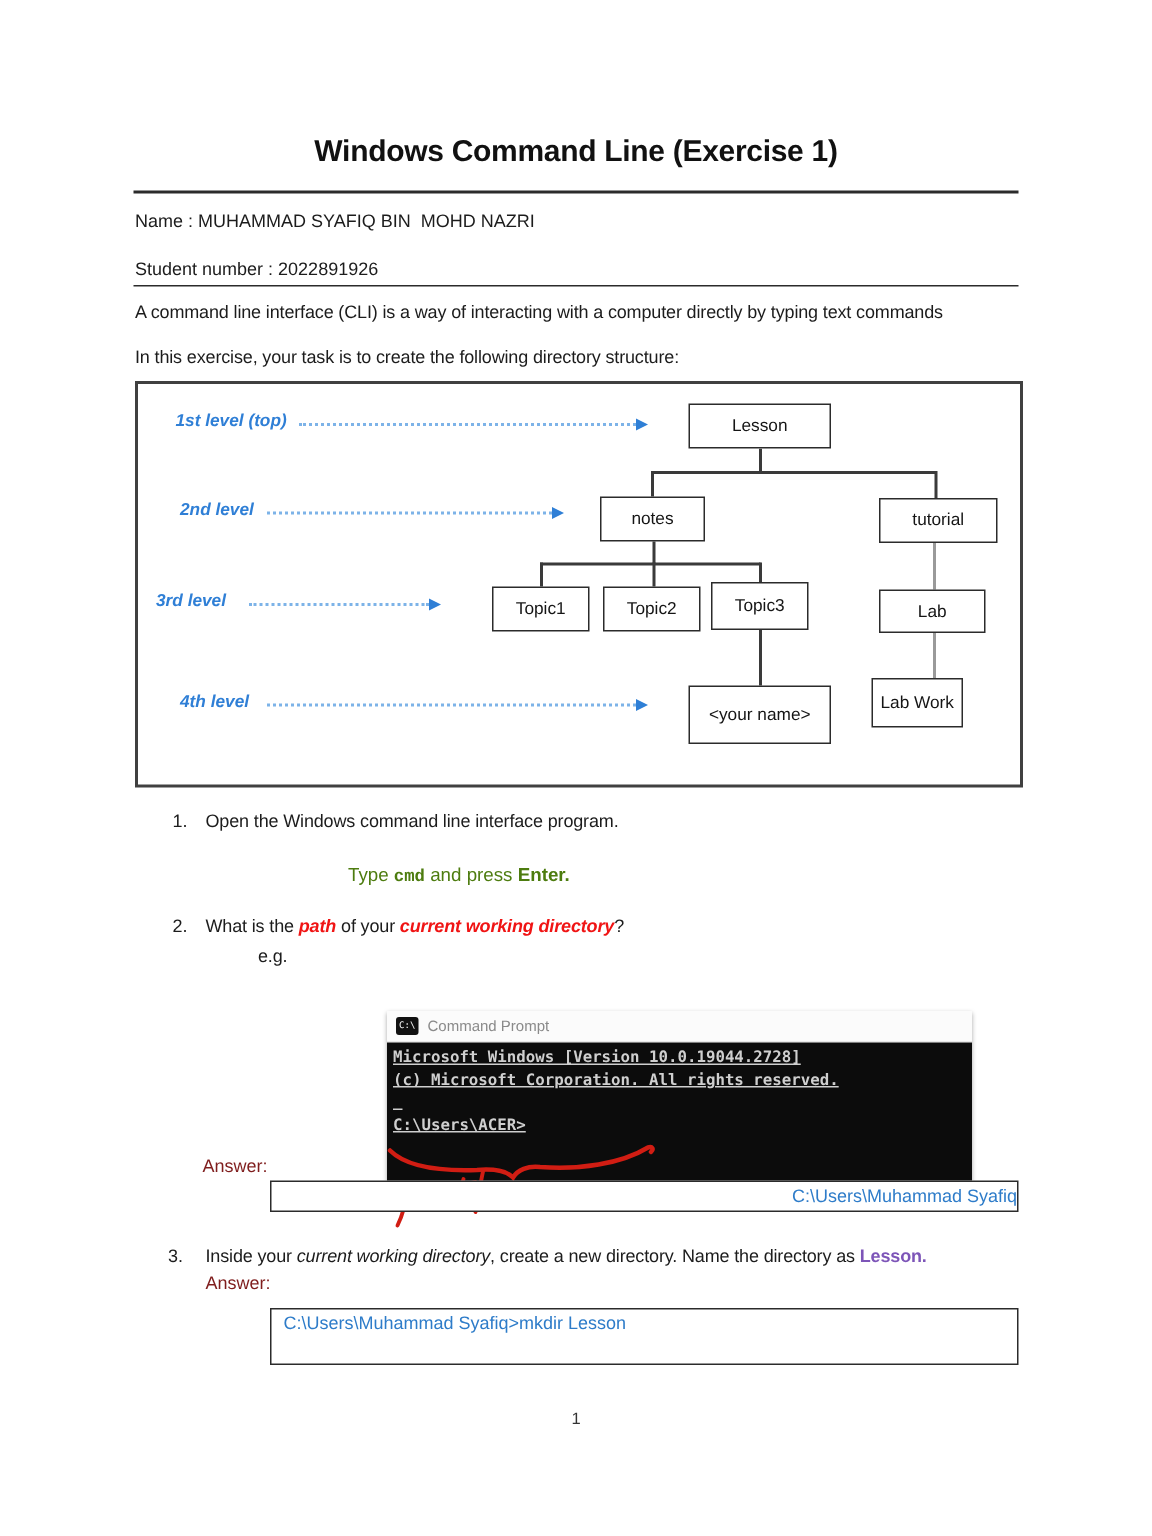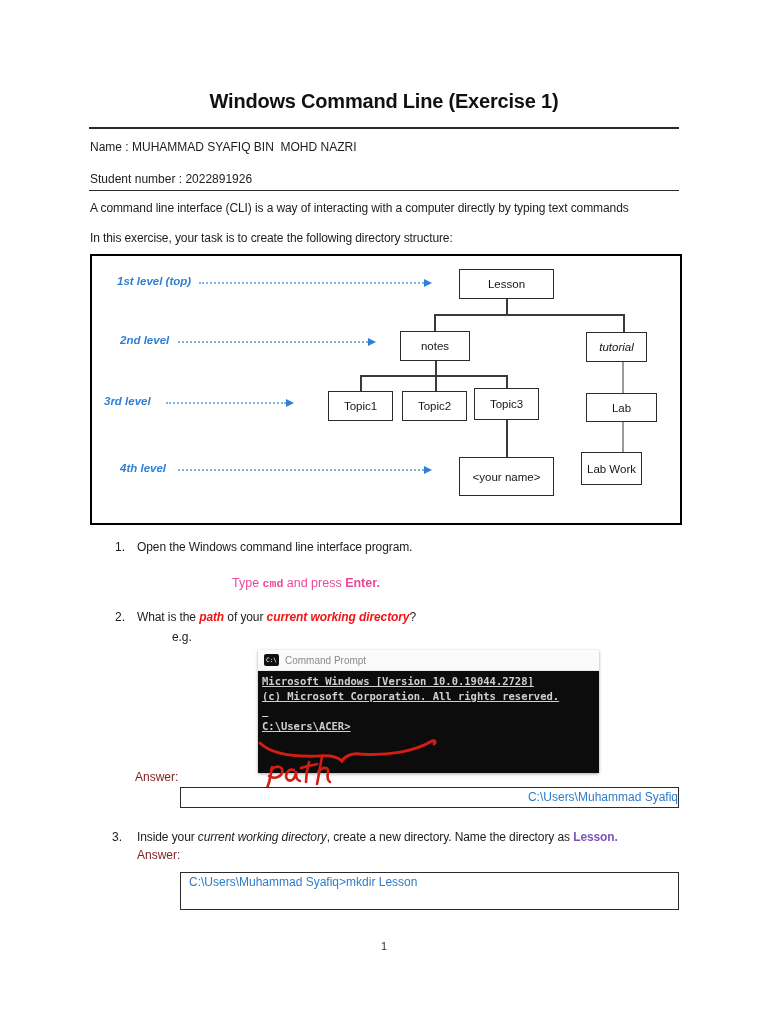--- a/index.html
+++ b/index.html
@@ -10,42 +10,42 @@
   }
   .abs { position:absolute; white-space:nowrap; }
 
   .doc-title { left:0; right:0; top:90px; text-align:center; font-size:20px; font-weight:bold; color:#111; letter-spacing:-0.2px; }
   .rule { position:absolute; left:89px; width:590px; background:#2b2b2b; height:2px; }
   .rule-thin { height:1px; }
   .meta-line { left:90px; font-size:12px; white-space:pre; color:#1c1c1c; }
   .para { left:90px; font-size:12px; color:#1c1c1c; letter-spacing:-0.1px; }
 
   
-  .diagram { position:absolute; left:90px; top:254px; width:592px; height:271px; border:2px solid #000000; background:#fff; }
+  .diagram { position:absolute; left:90px; top:254px; width:592px; height:271px; border:2px solid #404040; background:#fff; }
   .lvl-label { position:absolute; font-size:11.5px; font-style:italic; font-weight:600; color:#2f7fd6; }
   .dot-arrow { position:absolute; height:0; border-top:2px dotted #7db3e8; }
   .dot-arrow .head { position:absolute; right:-8px; top:-5px; width:0; height:0;
      border-left:8px solid #2f7fd6; border-top:4px solid transparent; border-bottom:4px solid transparent; }
   .node { position:absolute; border:1.6px solid #2b2b2b; background:#fff; display:flex; align-items:center; justify-content:center;
      font-size:11.5px; color:#151515; }
   .conn { position:absolute; background:#3a3a3a; }
   .conn.gray { background:#9a9a9a; }
 
   
   .step-num { font-size:12px; color:#1c1c1c; }
   .step-text { font-size:12px; color:#1c1c1c; letter-spacing:-0.1px; }
-  .hint { font-size:12.5px; color:#ec4899;text-align:center; }
+  .hint { font-size:12.5px; color:#4d7c0f;text-align:center; }
   .hint .mono { font-family:"Liberation Mono", monospace; font-weight:bold; font-size:11.5px; }
   .hint .b { font-weight:bold; }
   .red-em { color:#f01414; font-weight:bold; font-style:italic; }
   .italic { font-style:italic; }
   .purple-b { color:#7d55b8; font-weight:bold; }
 
   
-  .cmd-win { position:absolute; left:258px; top:650px; width:341px; height:123px; box-shadow:0 1px 3px rgba(0,0,0,0.35); }
+  .cmd-win { position:absolute; left:258px; top:674px; width:390px; height:123px; box-shadow:0 1px 3px rgba(0,0,0,0.35); }
   .cmd-titlebar { position:relative; height:21px; background:#fbfbfb; border-bottom:1px solid #e8e8e8; display:flex; align-items:center; padding-left:6px; }
   .cmd-icon { width:15px; height:12px; background:#111; color:#fff; border-radius:2px; font-family:"DejaVu Sans Mono", monospace;
      font-size:6px; line-height:12px; text-align:center; overflow:hidden; }
   .cmd-title { margin-left:6px; font-size:10px; color:#8a8a8a; }
   .cmd-body { position:relative; height:102px; background:#0c0c0c; padding:3px 0 0 4px;
      font-family:"DejaVu Sans Mono", monospace; font-size:10.5px; font-weight:600; color:#cfcfcf; line-height:15px;text-decoration:underline; }
   .cmd-line { white-space:pre; }
   .annotation-svg { position:absolute; left:-2px; top:66px; pointer-events:none; }
 
   
@@ -95,21 +95,21 @@
     <div class="conn" style="left:268px; top:119px; width:147px; height:1.5px;"></div>
     <div class="conn" style="left:268px; top:119px; width:1.5px; height:17px;"></div>
     <div class="conn" style="left:343px; top:119px; width:1.5px; height:17px;"></div>
     <div class="conn" style="left:414px; top:119px; width:1.5px; height:15px;"></div>
     <div class="conn" style="left:414px; top:164px; width:1.5px; height:38px;"></div>
     <div class="conn gray" style="left:530px; top:105px; width:1.5px; height:33px;"></div>
     <div class="conn gray" style="left:530px; top:165px; width:1.5px; height:33px;"></div>
 
     <div class="node" style="left:367px; top:13px;  width:95px; height:30px;">Lesson</div>
     <div class="node" style="left:308px; top:75px;  width:70px; height:30px;">notes</div>
-    <div class="node" style="left:494px; top:76px;  width:61px; height:30px;font-style:italic;">tutorial</div>
+    <div class="node" style="left:494px; top:76px;  width:79px; height:30px;">tutorial</div>
     <div class="node" style="left:236px; top:135px; width:65px; height:30px;">Topic1</div>
     <div class="node" style="left:310px; top:135px; width:65px; height:30px;">Topic2</div>
     <div class="node" style="left:382px; top:132px; width:65px; height:32px;">Topic3</div>
     <div class="node" style="left:494px; top:137px; width:71px; height:29px;">Lab</div>
     <div class="node" style="left:367px; top:201px; width:95px; height:39px;">&lt;your name&gt;</div>
     <div class="node" style="left:489px; top:196px; width:61px; height:33px;">Lab Work</div>
   </div>
 
   <div class="abs step-num" style="left:115px; top:540px;">1.</div>
   <div class="abs step-text" style="left:137px; top:540px;">Open the Windows command line interface program.</div>

